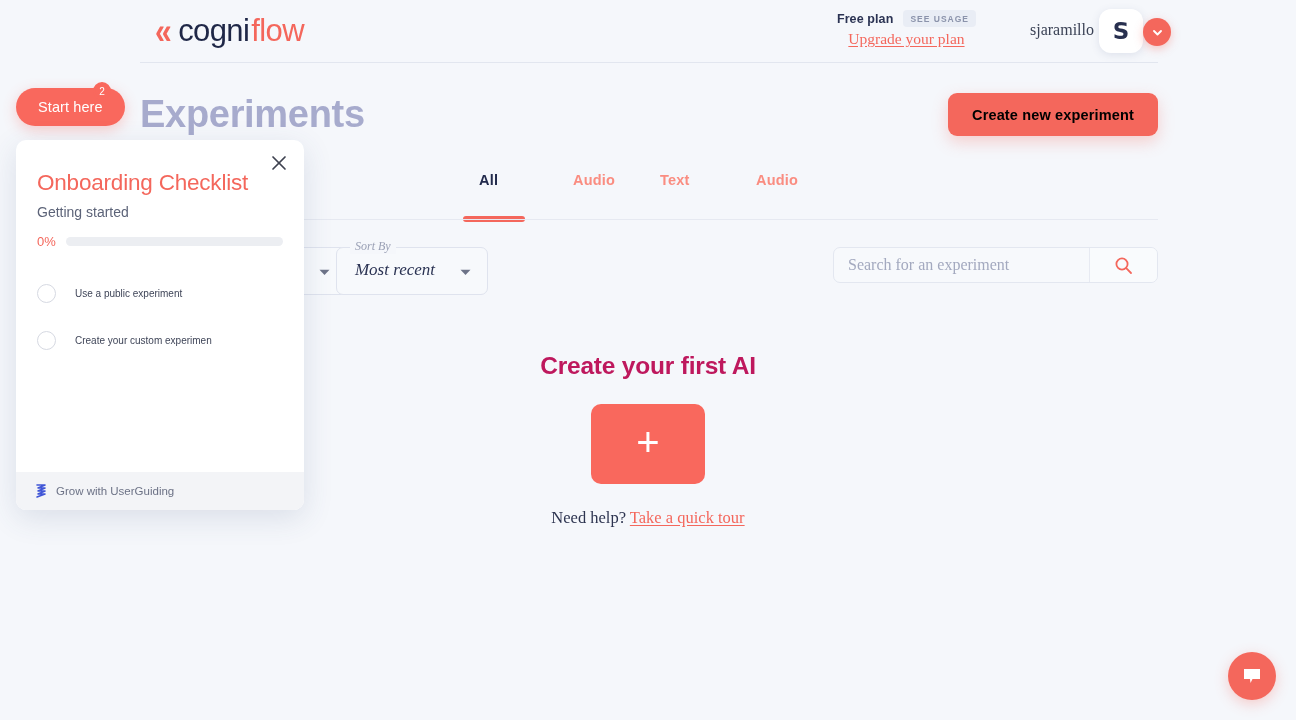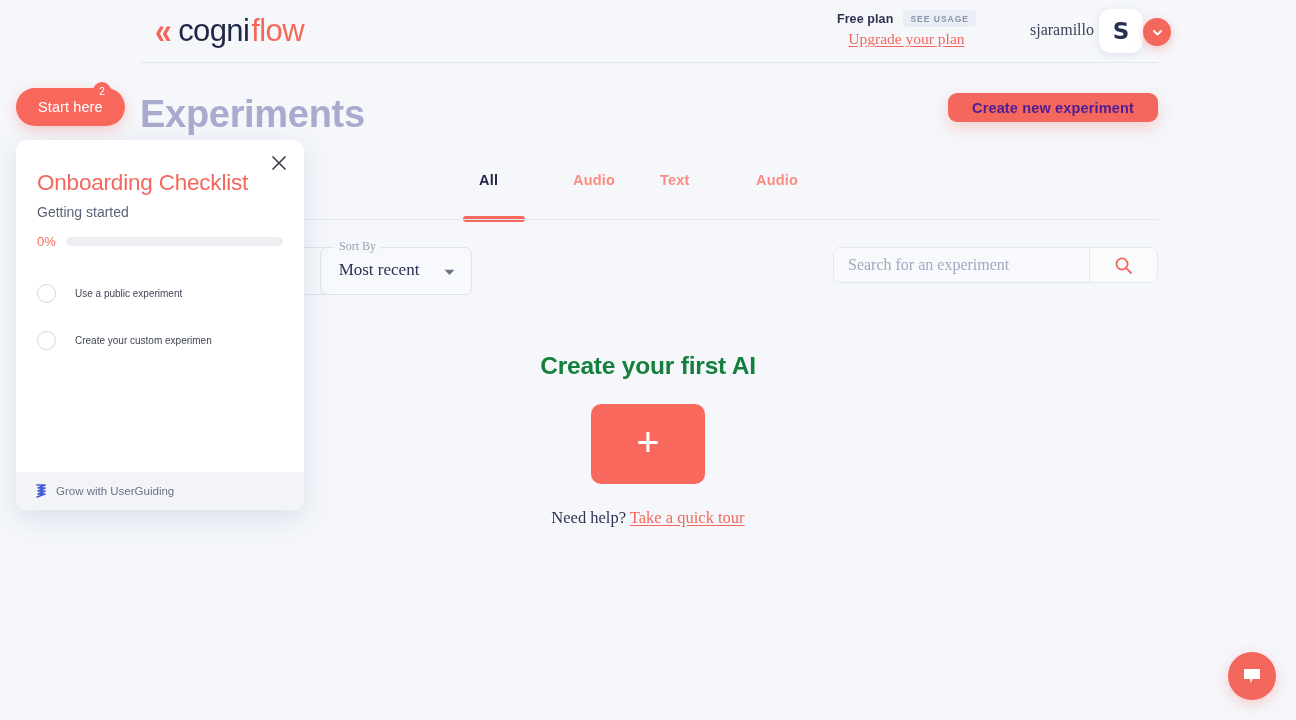--- a/index.html
+++ b/index.html
@@ -60,22 +60,22 @@
     box-shadow: 0 3px 10px rgba(244,103,92,.35); cursor: pointer;
   }
   .caret-btn svg { display: block; }
 
   
   .page-title {
     position: absolute; left: 140px; top: 93px;
     font-size: 38px; font-weight: 700; color: #a7abcd; letter-spacing: -0.3px;
   }
   .create-btn {
-    position: absolute; left: 948px; top: 93px; width: 210px; height: 29px;
-    background: #f4675c; color: #4c1d95; border: none; border-radius: 9px;
+    position: absolute; left: 948px; top: 93px; width: 210px; height: 43px;
+    background: #f4675c; color: #000000; border: none; border-radius: 9px;
     font-size: 14.5px; font-weight: 700; letter-spacing: .15px; cursor: pointer;
     box-shadow: 0 6px 16px rgba(244,103,92,.28);
   }
 
   
   .tabs { position: absolute; left: 140px; top: 172px; width: 1018px; height: 48px; }
   .tab {
     position: absolute; top: 0; font-size: 14.5px; font-weight: 700; cursor: pointer;
     letter-spacing: .2px; color: #fa8d81;
   }
@@ -95,40 +95,40 @@
   .select-label {
     position: absolute; top: -9px; left: 13px; padding: 0 5px; background: #f5f7fb;
     font-family: "Liberation Serif", serif; font-size: 12px; color: #9aa0b5;
   }
   .select-value {
     position: absolute; left: 0; right: 34px; top: 12px; text-align: center;
     font-family: "Liberation Serif", serif; font-size: 17px; color: #2b3353;
   }
   .select-caret { position: absolute; right: 16px; top: 21px; }
   .sel-hidden { left: 45px; width: 162px; }
-  .sel-sort   { left: 180px; width: 152px; }
+  .sel-sort   { left: 196px; width: 152px; font-style: italic; }
 
   .search-wrap {
     position: absolute; right: 0; top: 0; width: 325px; height: 36px;
     border: 1px solid #e3e7f0; border-radius: 7px; background: #f7f9fc;
     display: flex; align-items: center; overflow: hidden;
   }
   .search-input {
     flex: 1; height: 100%; border: none; background: transparent; outline: none;
     padding: 0 14px; font-family: "Liberation Serif", serif; font-size: 16px; color: #2b3353;
   }
   .search-input::placeholder { color: #a3a9bf; }
   .search-btn {
     width: 68px; height: 100%; border: none; border-left: 1px solid #e7eaf2;
     background: #f9fbfd; display: flex; align-items: center; justify-content: center; cursor: pointer;
   }
 
   
   .empty { position: absolute; left: 0; top: 352px; width: 1296px; text-align: center; }
-  .empty-title { font-size: 24.5px; font-weight: 700; color: #15803d; letter-spacing: -0.2px; }
+  .empty-title { font-size: 24.5px; font-weight: 700; color: #be185d; letter-spacing: -0.2px; }
   .plus-card {
     margin: 24px auto 0; width: 114px; height: 80px; background: #f9685d; border-radius: 10px;
     display: flex; align-items: center; justify-content: center; cursor: pointer;
   }
   .plus-card span { color: #fff; font-size: 40px; font-weight: 400; line-height: 1; margin-top: -4px; }
   .empty-help { margin-top: 24px; font-family: "Liberation Serif", serif; font-size: 16.5px; color: #2d3450; }
   .empty-help a { color: #f4675c; text-decoration: underline; text-underline-offset: 2px; cursor: pointer; }
 
   
   .start-pill {

